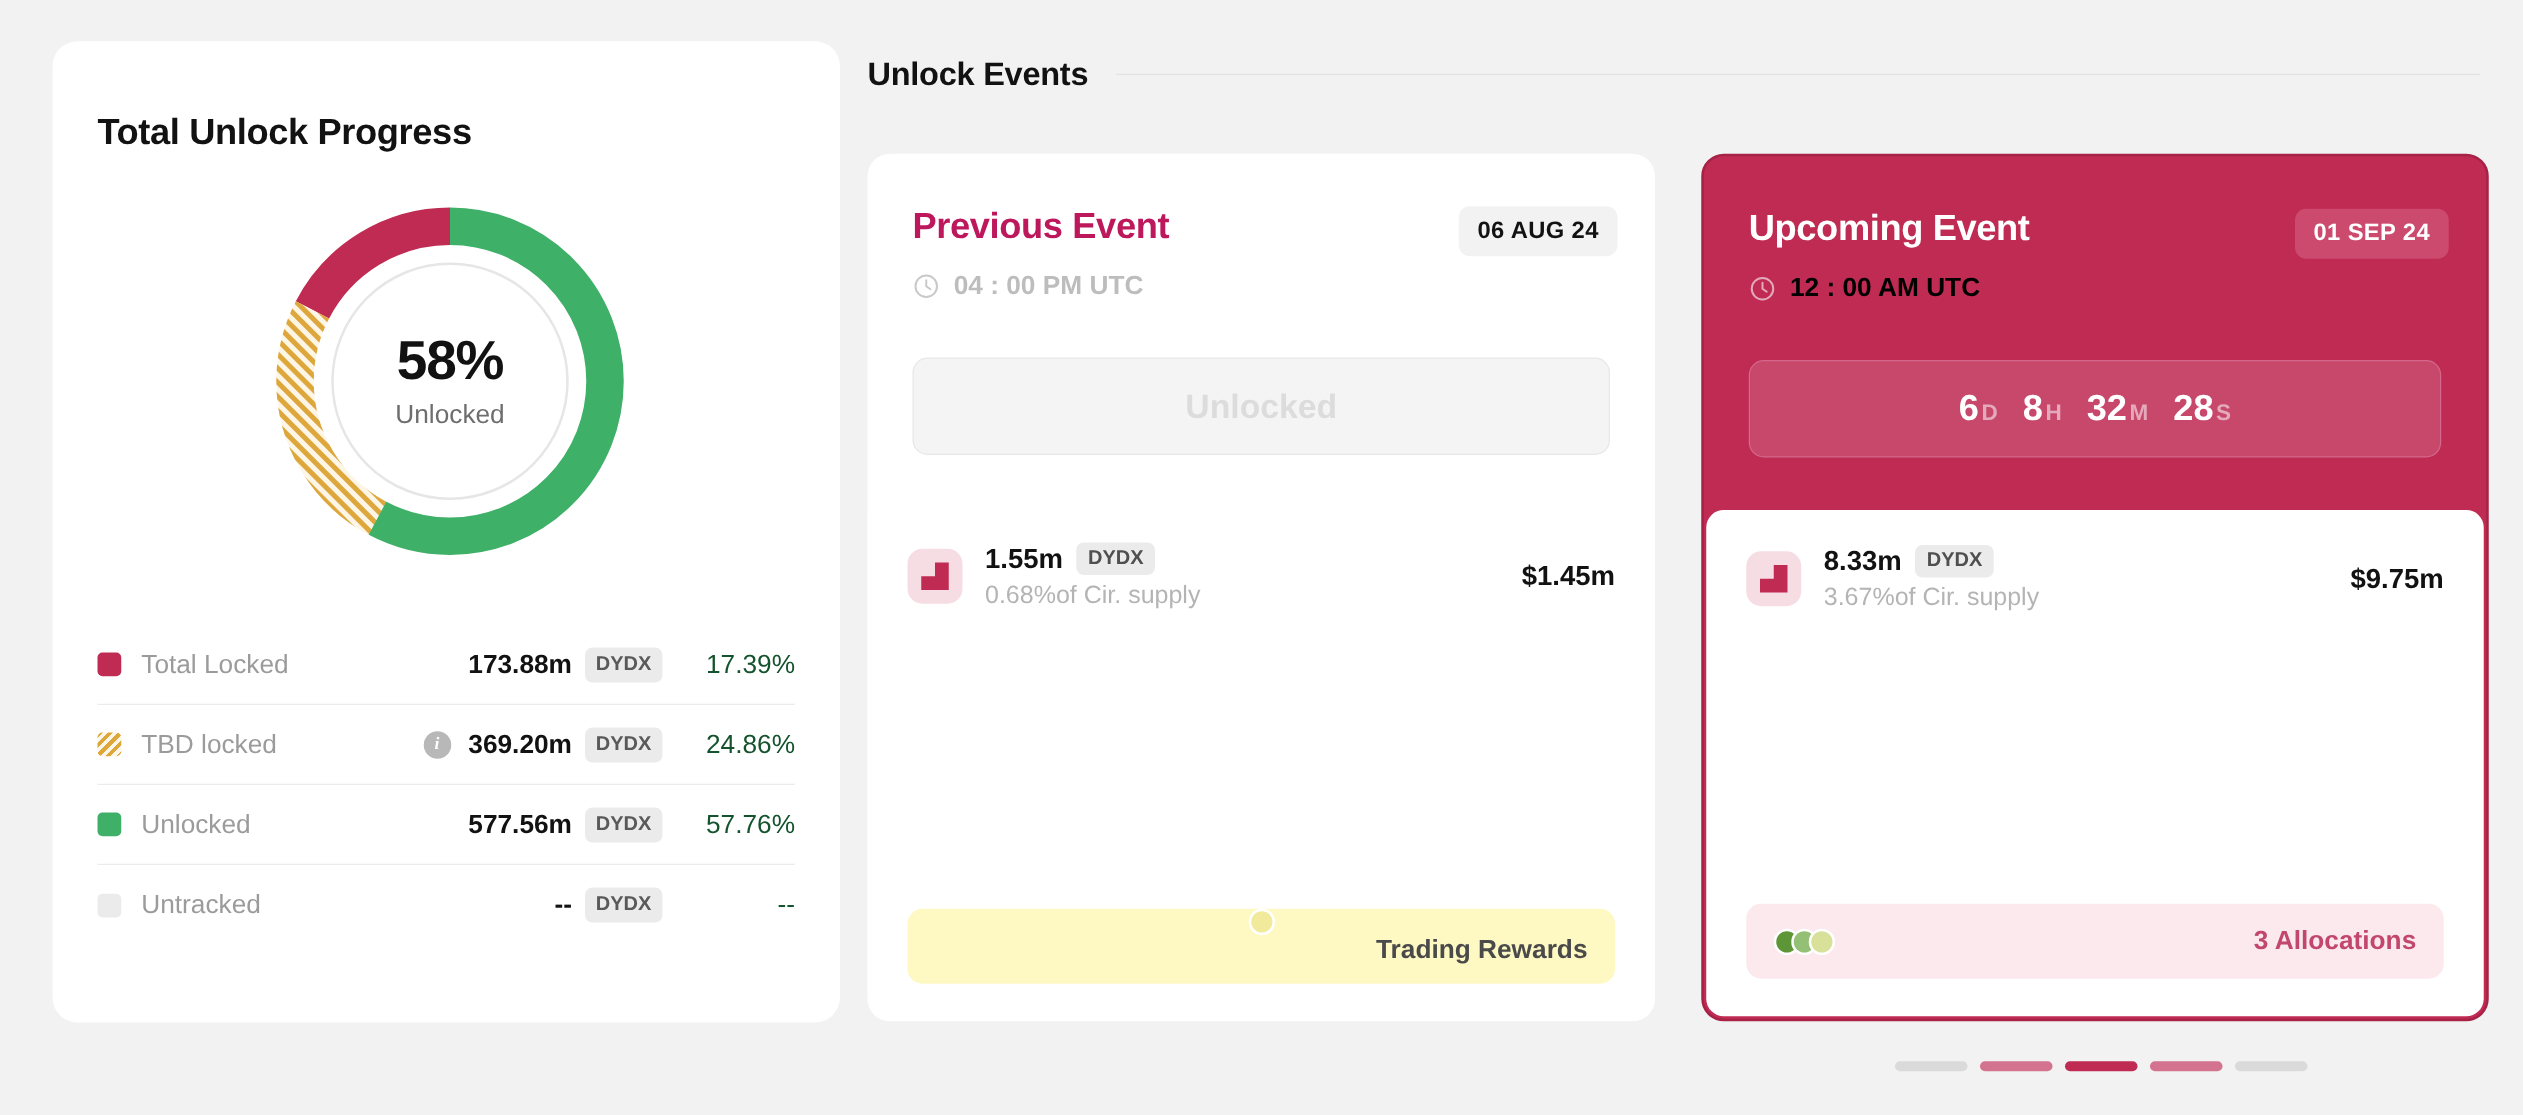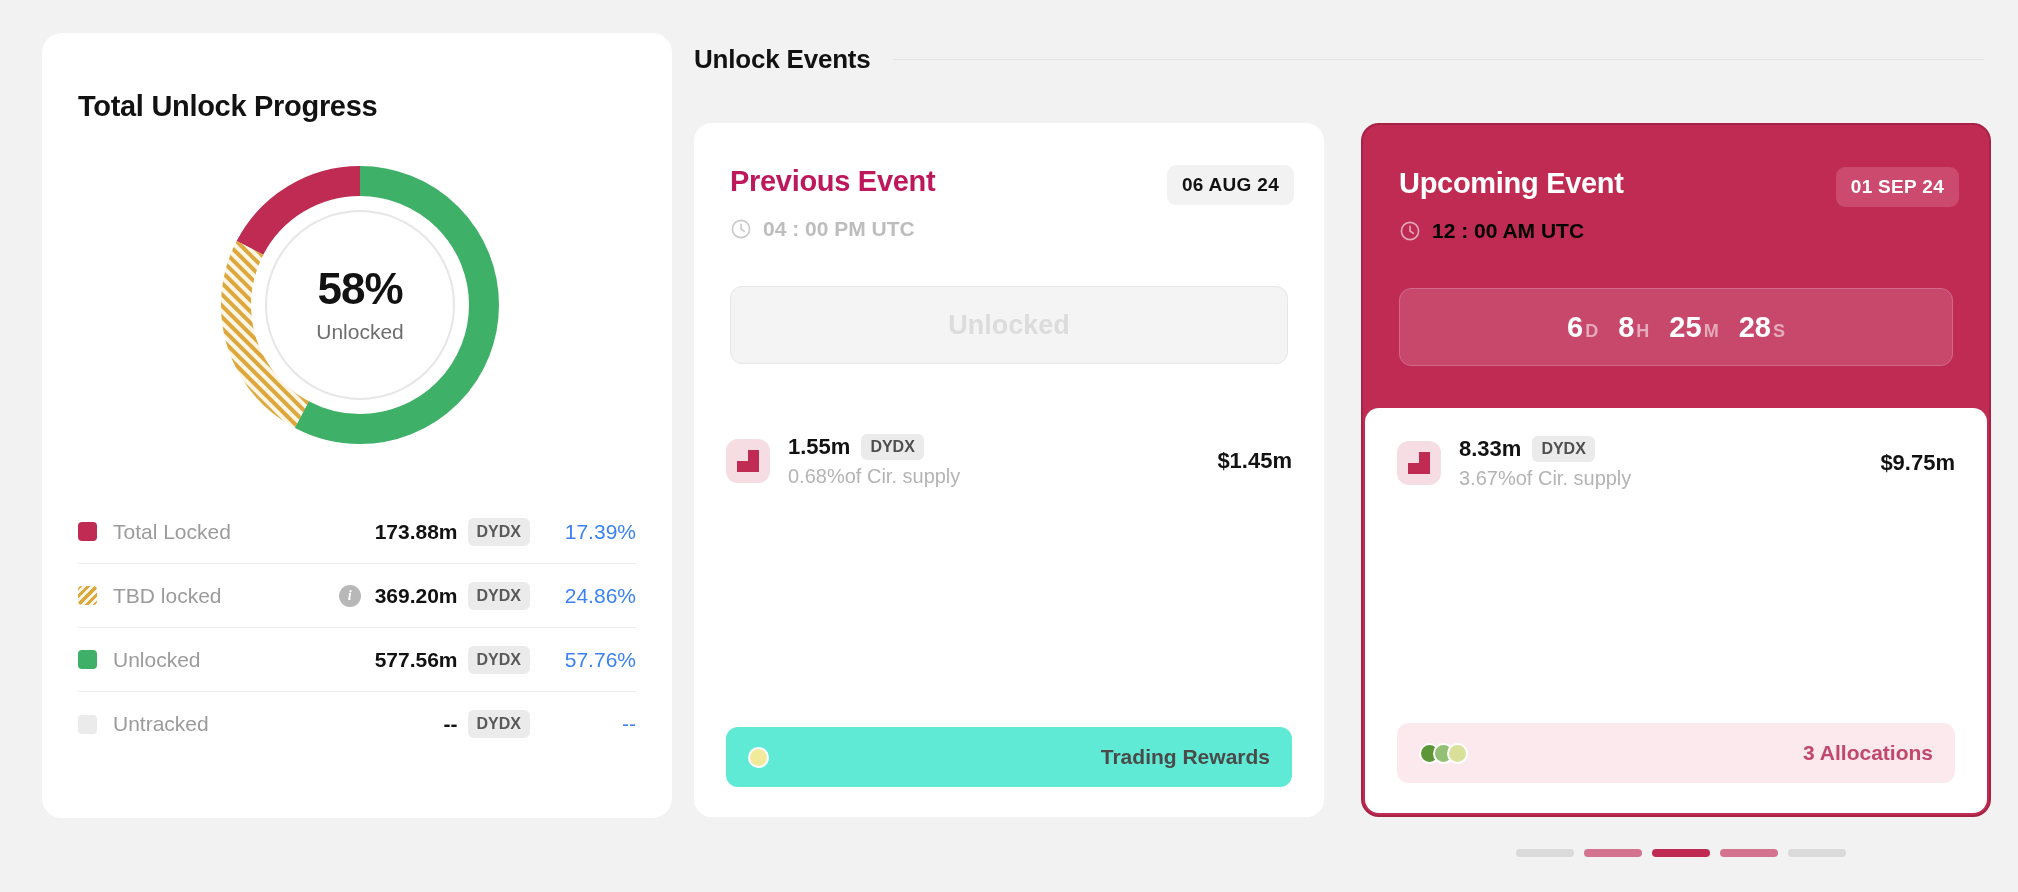--- a/index.html
+++ b/index.html
@@ -56,21 +56,21 @@
   }
   .legend-amount {
     font-size: 21px; font-weight: bold; color: #121212; white-space: nowrap;
     text-align: right;
   }
   .legend-ticker {
     background: #ebebeb; color: #595959; font-size: 16px; font-weight: bold;
     padding: 5px 9px; border-radius: 6px; margin-left: 10px; white-space: nowrap;
   }
   .legend-pct {
-    font-size: 21px; color: #3b82f6; width: 92px; text-align: right;
+    font-size: 21px; color: #14532d; width: 92px; text-align: right;
     margin-left: 14px; white-space: nowrap;
   }
 
   
   .events-header {
     position: absolute; left: 694px; top: 44px;
     display: flex; align-items: center; width: 1290px;
   }
   .events-title {
     font-size: 26px; font-weight: bold; color: #121212; letter-spacing: -0.2px;
@@ -140,21 +140,21 @@
     background: #ebebeb; color: #4f4f4f; font-size: 16px; font-weight: bold;
     padding: 4px 9px; border-radius: 6px; margin-left: 11px;
   }
   .token-sub { font-size: 20px; color: #b4b4b4; margin-top: 5px; }
   .token-usd { margin-left: auto; font-size: 22px; font-weight: bold; color: #121212; }
 
   .card-footer {
     position: absolute; left: 32px; right: 32px; bottom: 30px; height: 60px;
     border-radius: 12px; display: flex; align-items: center; padding: 0 22px;
   }
-  .footer-prev { background: #5eead4; }
+  .footer-prev { background: #fef9c3; flex-direction: column; }
   .footer-next { background: #fbe9ee; }
   .dot-cluster { display: flex; align-items: center; }
   .alloc-dot {
     width: 21px; height: 21px; border-radius: 50%;
     border: 2px solid #ffffff; margin-left: -7px;
   }
   .alloc-dot:first-child { margin-left: 0; }
   .footer-label { margin-left: auto; font-size: 21px; font-weight: bold; }
   .footer-prev .footer-label { color: #4a4a4a; }
   .footer-next .footer-label { color: #c1476c; }
@@ -308,21 +308,21 @@
               <path d="M11 6.2 V11 L14.4 13.4" fill="none" stroke="#e4a9ba" stroke-width="1.6" stroke-linecap="round"></path>
             </svg>
           </span>
           <span class="time-text">12 : 00 AM UTC</span>
         </div>
       </div>
       <div class="status-box">
         <span class="countdown">
           <span class="cd-seg"><span class="cd-num">6</span><span class="cd-unit">D</span></span>
           <span class="cd-seg"><span class="cd-num">8</span><span class="cd-unit">H</span></span>
-          <span class="cd-seg"><span class="cd-num">25</span><span class="cd-unit">M</span></span>
+          <span class="cd-seg"><span class="cd-num">32</span><span class="cd-unit">M</span></span>
           <span class="cd-seg"><span class="cd-num">28</span><span class="cd-unit">S</span></span>
         </span>
       </div>
     </div>
 
     <div class="card-body">
       <div class="token-row">
         <span class="token-icon">
           <span class="glyph">
             <svg width="26" height="26" viewBox="0 0 26 26">

